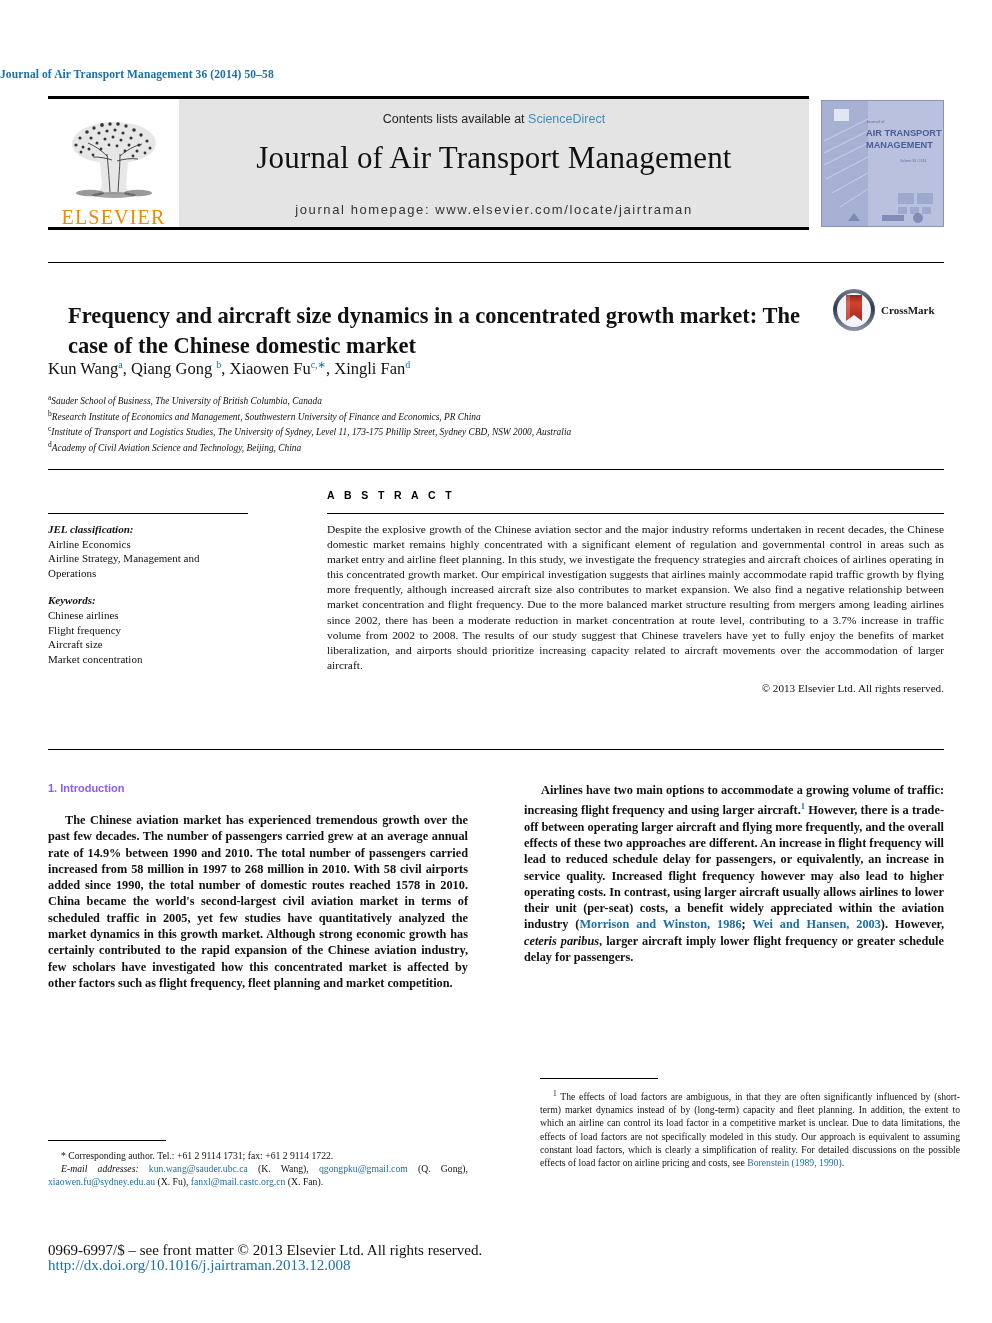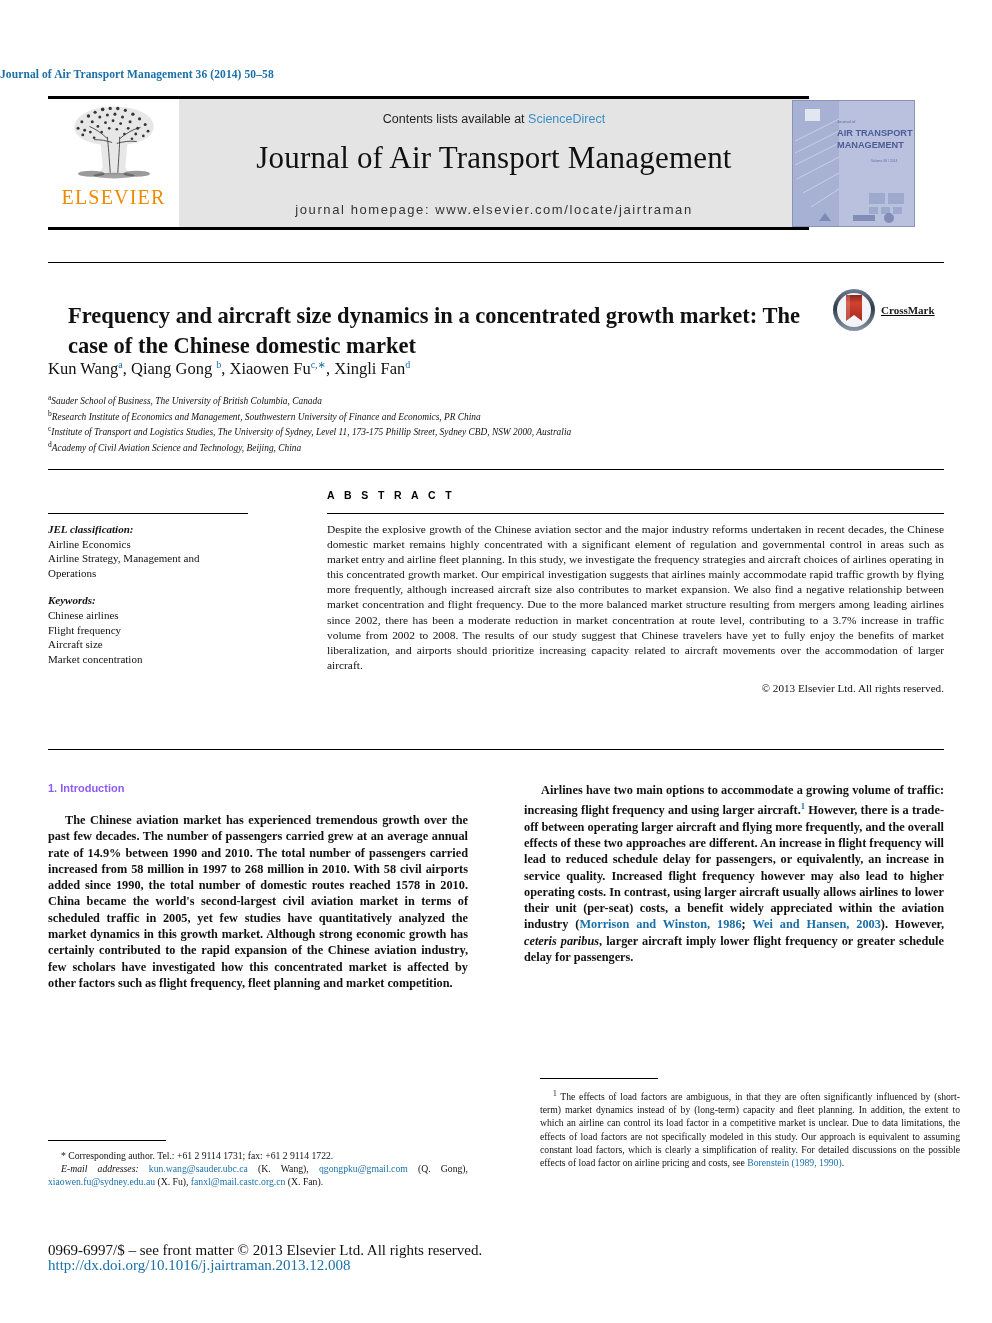--- a/index.html
+++ b/index.html
@@ -48,21 +48,21 @@
     display: flex;
     align-items: stretch;
   }
   .elsevier-logo {
     width: 131px;
     flex: 0 0 131px;
     display: flex;
     flex-direction: column;
     align-items: center;
     justify-content: flex-end;
-    padding-bottom: 20px;
+    padding-bottom: 0;
     box-sizing: border-box;
     background: #fff;
   }
   .tree-svg { display:block; }
   .elsevier-word {
     font-family: "Liberation Serif", serif;
     font-size: 20px;
     letter-spacing: 1.2px;
     color: #ED8B00;
     font-weight: 400;
@@ -100,21 +100,21 @@
     font-size: 13px;
     color: #333;
     letter-spacing: 1.6px;
     margin-top: 10px;
   }
 
   
   .cover-thumb {
     position: absolute;
     top: 100px;
-    left: 792px;
+    left: 821px;
     width: 123px;
     height: 127px;
     background: #14b8a6;
     border: 1px solid #8b93b8;
     box-sizing: border-box;
     overflow: hidden;
   }
 
   
   .title-rule {
@@ -164,21 +164,20 @@
 
   
   .crossmark {
     position: absolute;
     top: 286px;
     left: 832px;
     width: 110px;
     height: 48px;
     display: flex;
     align-items: center;
-    text-decoration: underline;
   }
   .crossmark-label {
     font-family: "Liberation Serif", serif;
     font-size: 11px;
     font-weight: bold;
     color: #1a1a1a;
     margin-left: 5px;
   }
 
   

